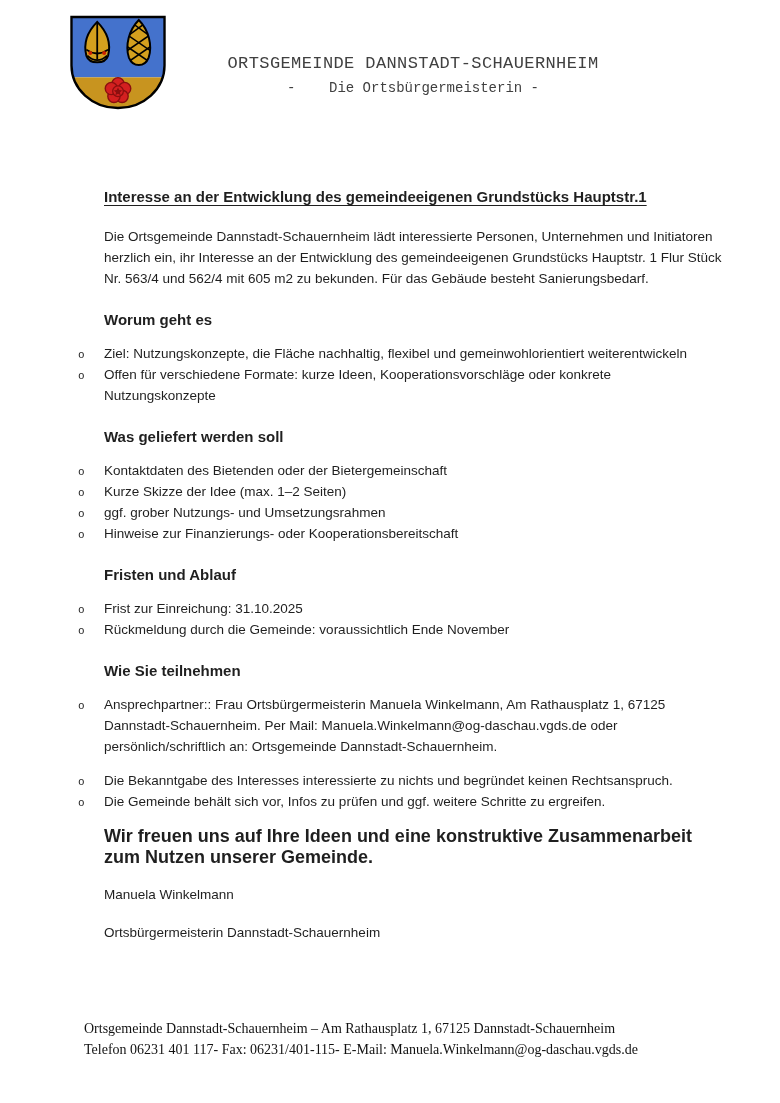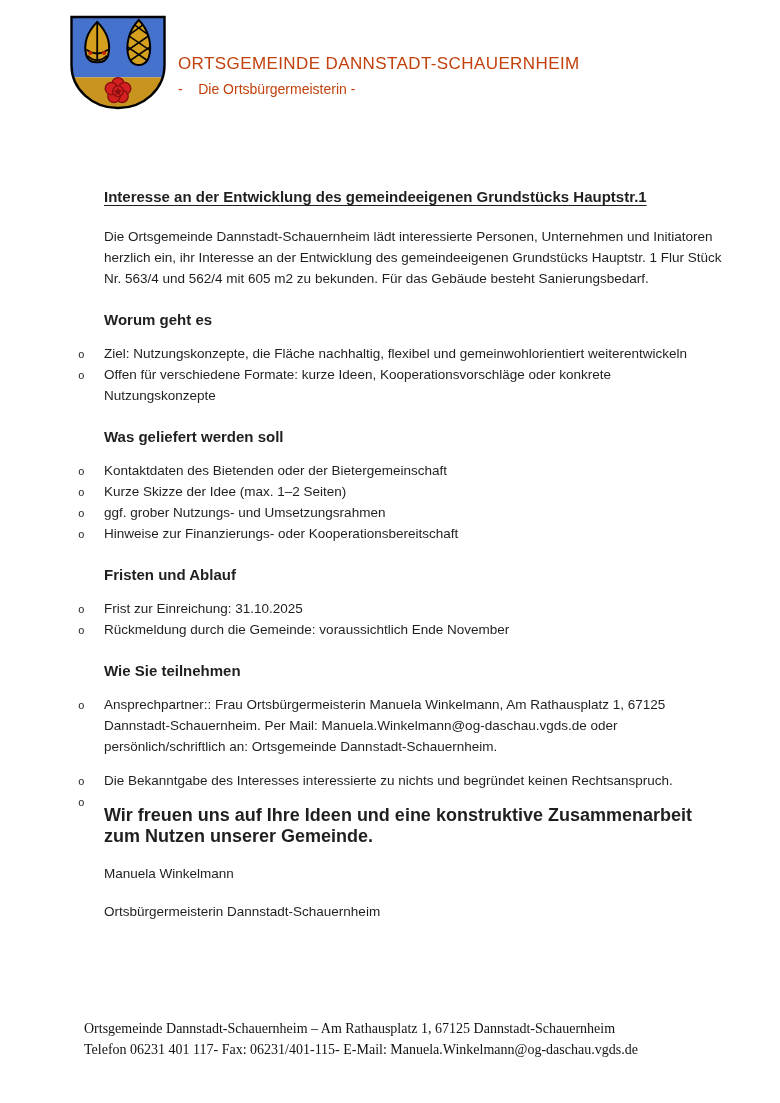--- a/index.html
+++ b/index.html
@@ -9,22 +9,22 @@
     height: 1103px;
     background: #ffffff;
     font-family: "Liberation Sans", sans-serif;
     color: #1f1f1f;
     overflow: hidden;
   }
   
   .letterhead { display: flex; padding: 14px 0 0 68px; height: 104px; }
   .coat { width: 100px; height: 97px; flex: 0 0 auto; }
   .head-text {
-    width: 470px; margin-left: 10px; 
-    padding-top: 40px; color: #c2410c;
+    width: 470px; margin-left: 10px; text-align: center;
+    padding-top: 40px; color: #404040; font-family: Liberation Mono, monospace;
   }
   .org { font-size: 17px; letter-spacing: 0.4px; white-space: nowrap; }
   .sub { font-size: 14px; margin-top: 7px; white-space: pre; }
   
   .content { padding: 0 58px 0 104px; font-size: 13.5px; line-height: 21px; }
   .doc-title {
     margin: 68px 0 0; font-size: 15px; font-weight: bold;
     text-decoration: underline; text-underline-offset: 3px;
   }
   .intro { margin: 19px 0 0; }
@@ -162,20 +162,21 @@
       </li>
     </ul>
 
     <ul class="bullets">
       <li>
         <span class="marker">o</span>
         <span>Die Bekanntgabe des Interesses interessierte zu nichts und begründet keinen Rechtsanspruch.</span>
       </li>
       <li>
         <span class="marker">o</span>
+        <span>Die Gemeinde behält sich vor, Infos zu prüfen und ggf. weitere Schritte zu ergreifen.</span>
       </li>
     </ul>
 
     <p class="closing">Wir freuen uns auf Ihre Ideen und eine konstruktive Zusammenarbeit zum Nutzen unserer Gemeinde.</p>
 
     <p class="sig-name">Manuela Winkelmann</p>
     <p class="sig-role">Ortsbürgermeisterin Dannstadt-Schauernheim</p>
   </main>
 
   <footer class="doc-footer">

